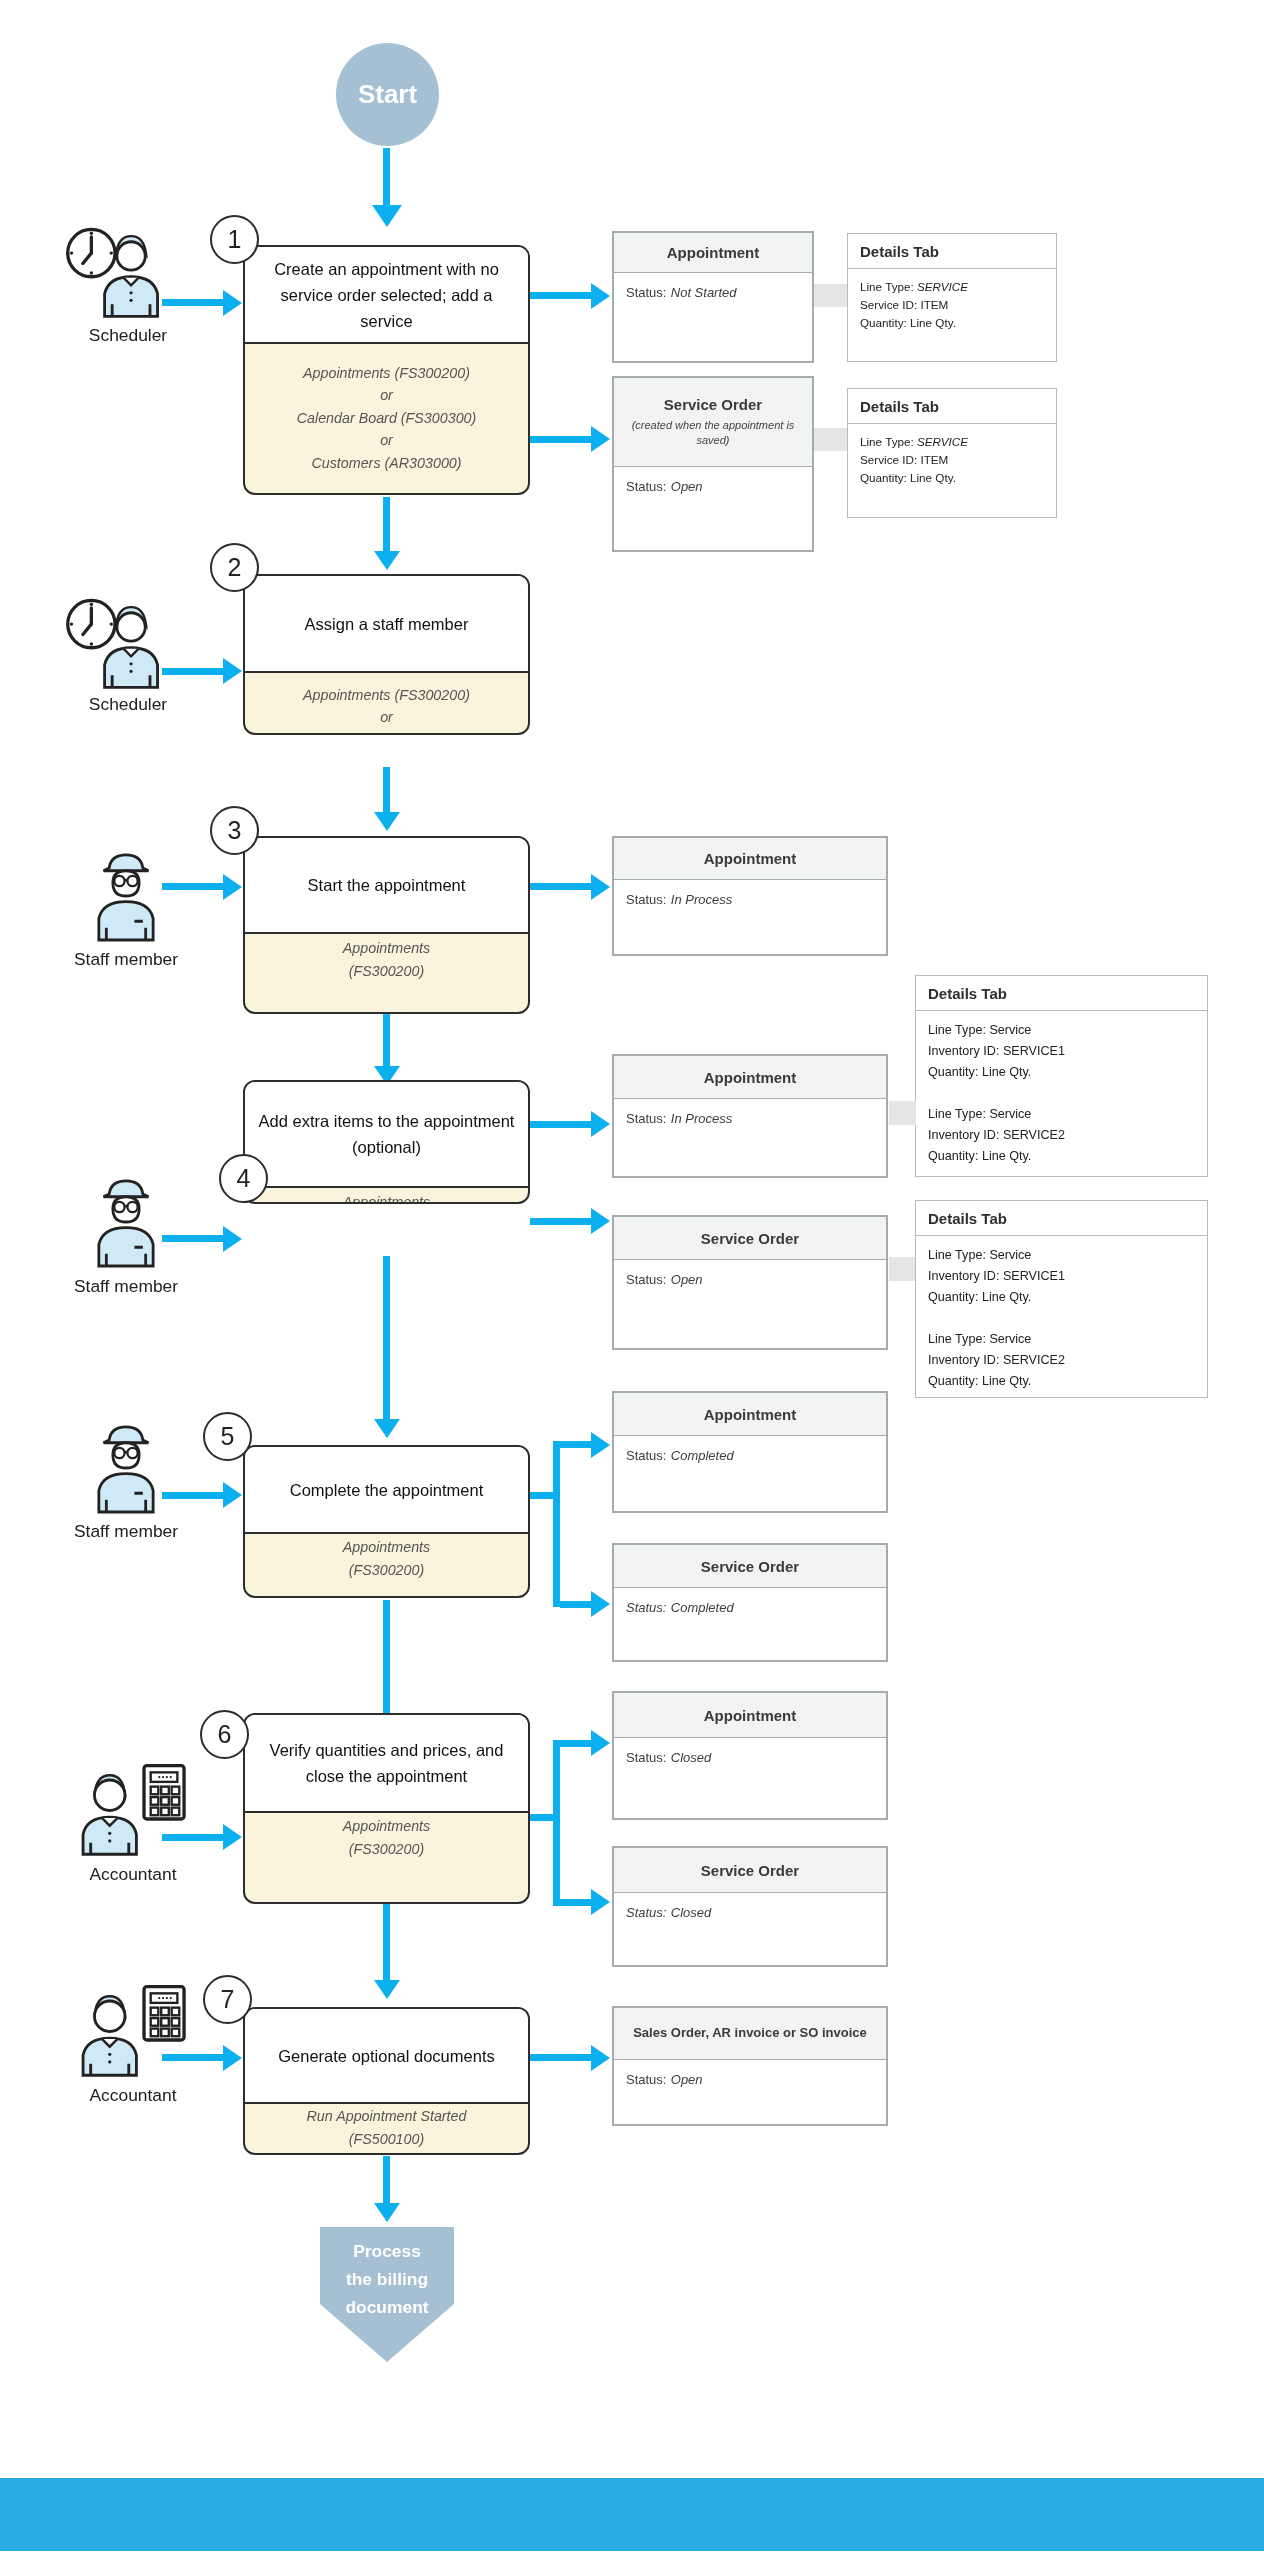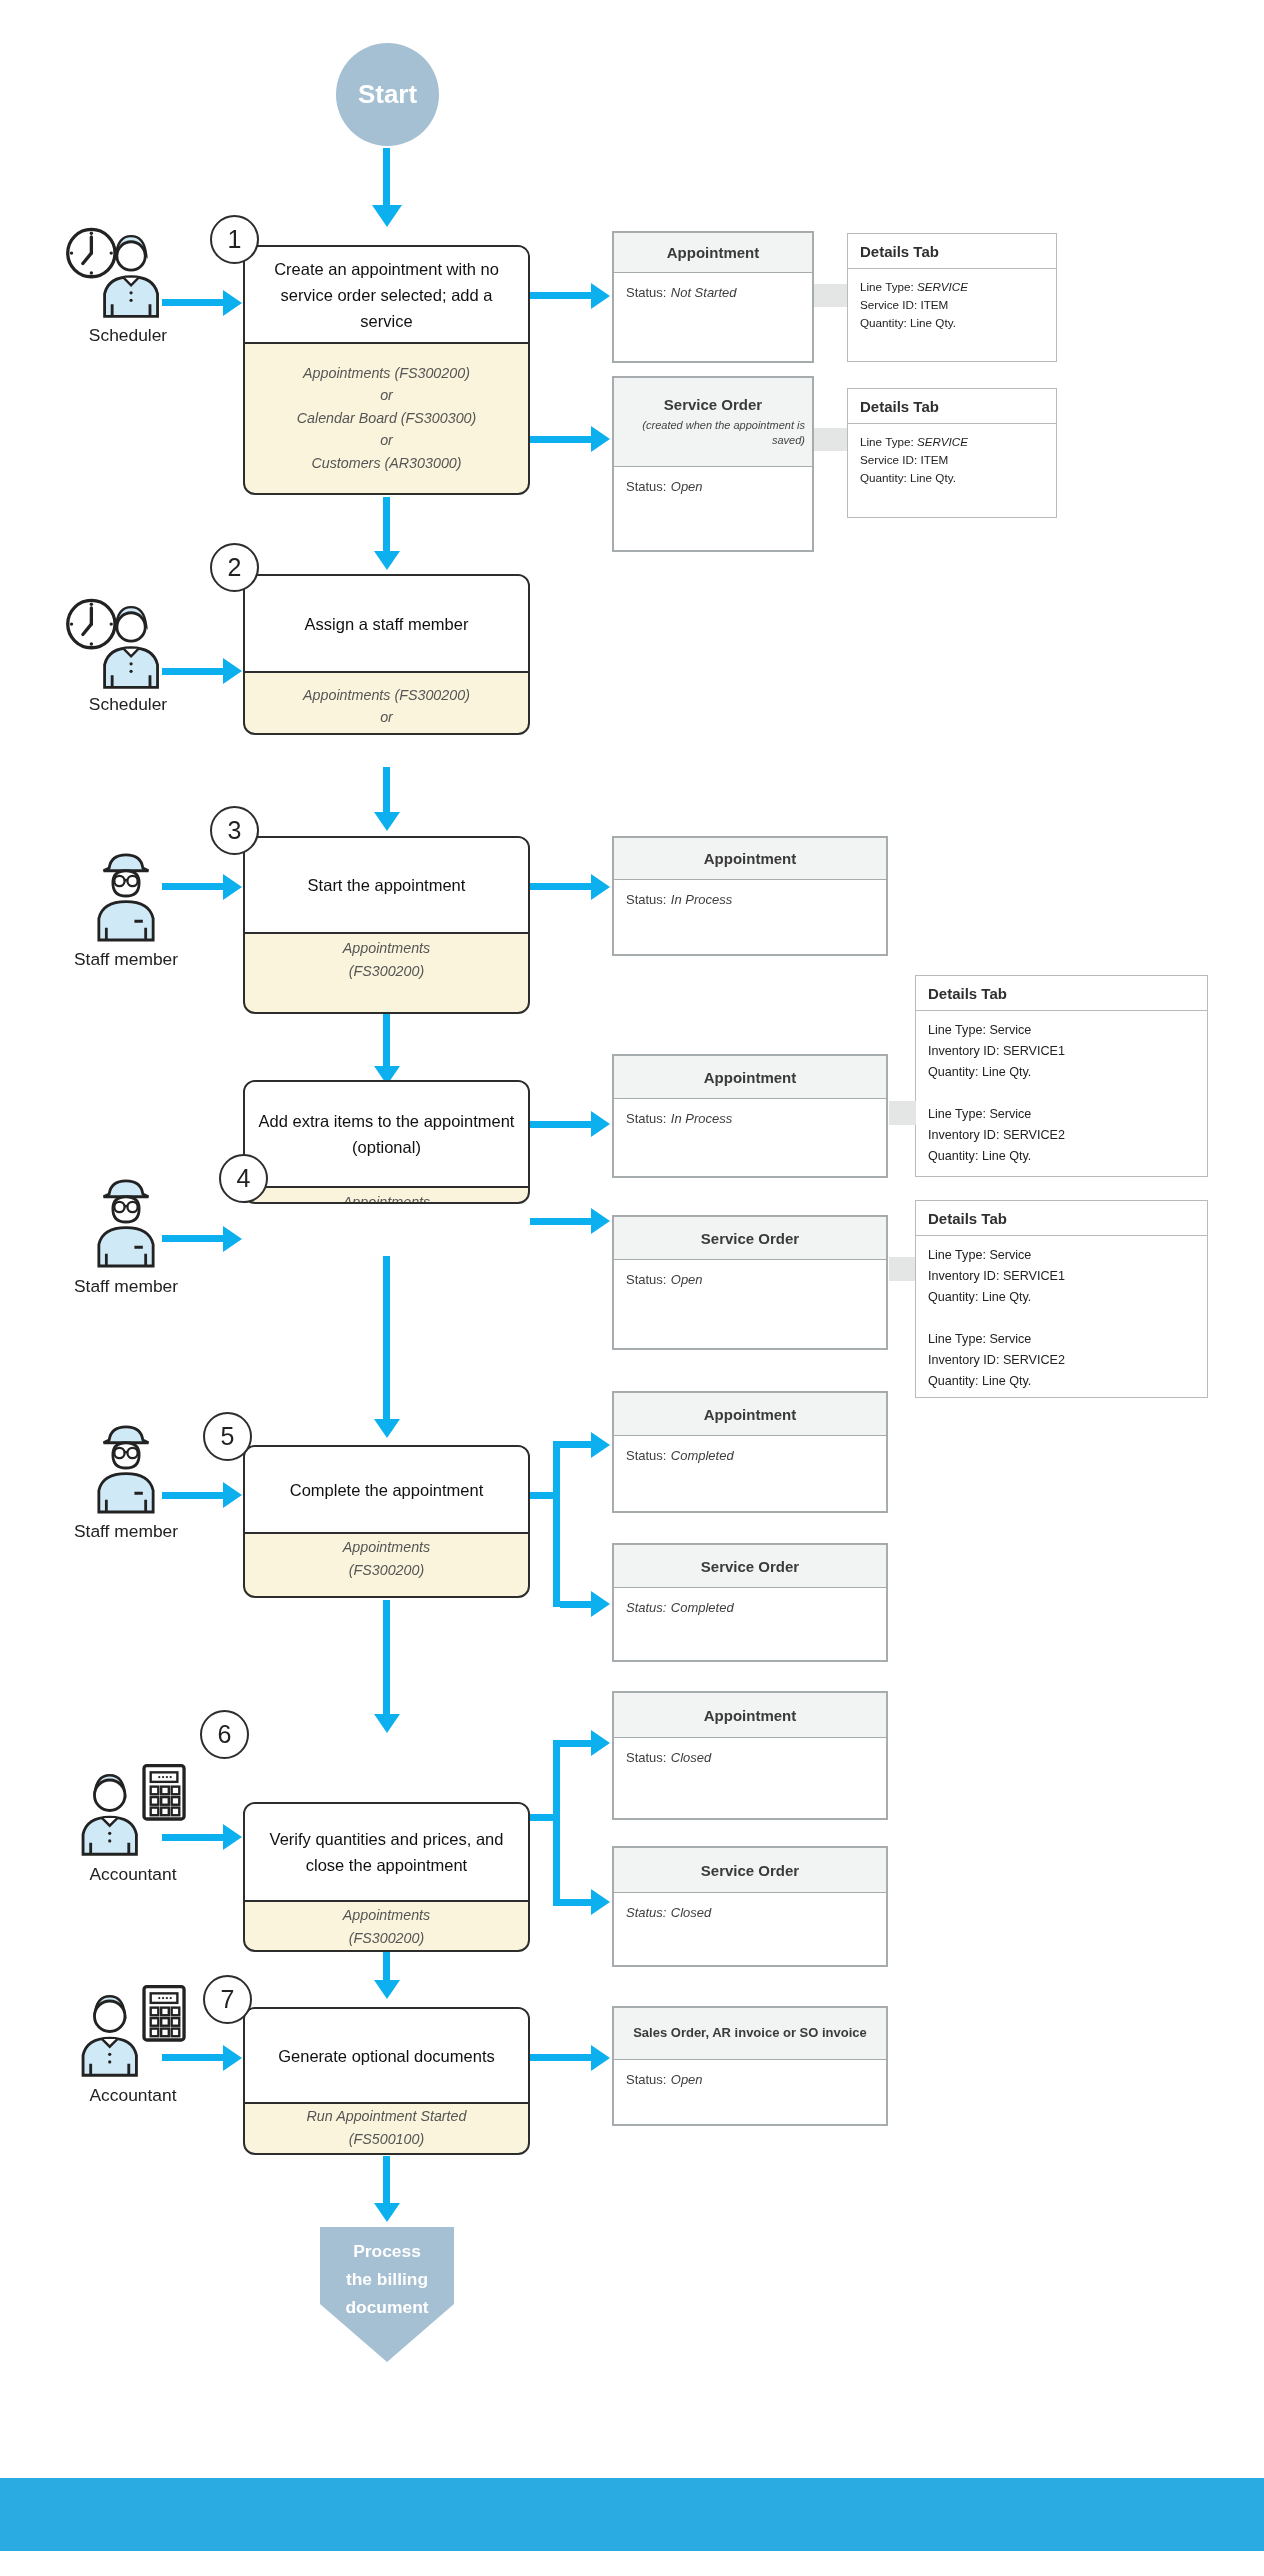--- a/index.html
+++ b/index.html
@@ -39,21 +39,21 @@
   
   .actor-icon{position:absolute;}
   .actor-label{position:absolute;width:148px;text-align:center;font-size:17.4px;color:#222;}
 
   
   .panel{position:absolute;border:2.2px solid #a6abae;background:#fff;box-sizing:border-box;}
   .panel-head{background:#f2f3f3;border-bottom:1.7px solid #a6abae;display:flex;flex-direction:column;
     align-items:center;justify-content:center;text-align:center;font-weight:bold;font-size:15px;
     color:#3a3a3a;box-sizing:border-box;padding:1.7px 7px;}
   .panel-head .note{font-weight:normal;font-style:italic;font-size:11px;line-height:15px;
-    color:#444;margin-top:4.3px;white-space:pre-line;text-align:right;}
+    color:#444;margin-top:4.3px;white-space:pre-line;}
   .panel-body{padding:12px 12px;font-size:13px;color:#3d3d3d;}
   .sval{font-style:italic;margin-left:4.3px;}
   .all-italic .slabel{font-style:italic;}
   .p7-head{font-size:13px;line-height:16.5px;}
 
   
   .dettab{position:absolute;border:1.7px solid #b7bbbe;background:#fff;box-sizing:border-box;}
   .dettab-head{border-bottom:1.7px solid #b7bbbe;font-weight:bold;font-size:15px;color:#2f2f2f;
     padding:8.7px 12px;box-sizing:border-box;}
   .dettab-body{padding:8.7px 12px;color:#222;}
@@ -211,21 +211,21 @@
   <div class="step-box" style="top:1080px;height:124px">
     <div class="step-title" style="height:106px">Add extra items to the appointment (optional)</div>
     <div class="step-screens" style="height:51px">Appointments
 (FS300200)</div>
   </div>
   <div class="step-box" style="top:1445px;height:153px">
     <div class="step-title" style="height:87px">Complete the appointment</div>
     <div class="step-screens" style="height:50px">Appointments
 (FS300200)</div>
   </div>
-  <div class="step-box" style="top:1802px;height:150px">
+  <div class="step-box" style="top:1713px;height:191px">
     <div class="step-title" style="height:98px">Verify quantities and prices, and close the appointment</div>
     <div class="step-screens" style="height:50px">Appointments
 (FS300200)</div>
   </div>
   <div class="step-box" style="top:2007px;height:148px">
     <div class="step-title" style="height:95px">Generate optional documents</div>
     <div class="step-screens" style="height:48px">Run Appointment Started
 (FS500100)</div>
   </div>
 

